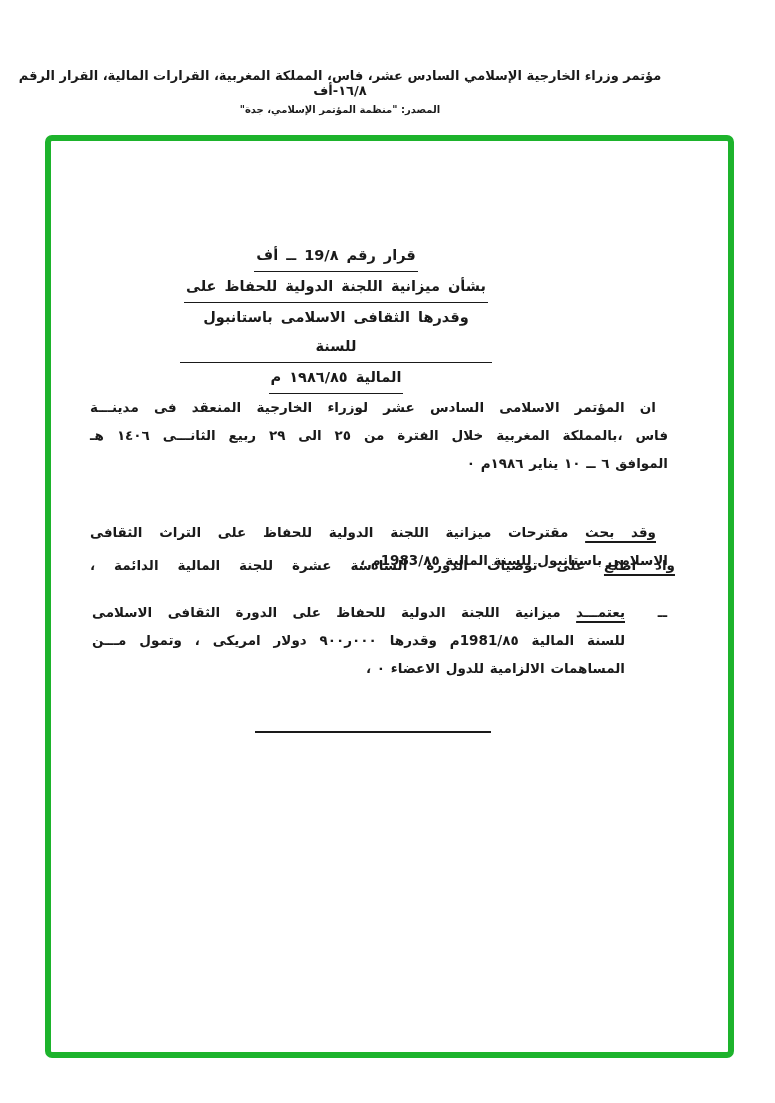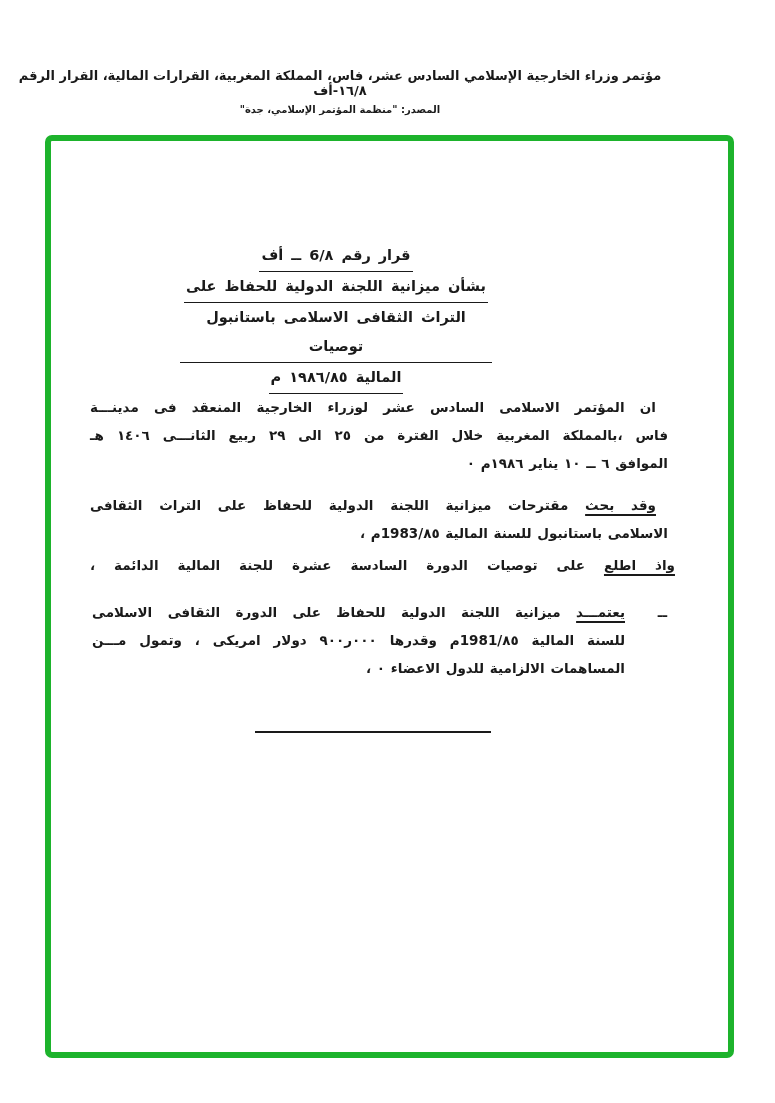--- a/index.html
+++ b/index.html
@@ -46,21 +46,21 @@
     position:absolute; direction:rtl;
     font-size:13.5px; font-weight:bold; line-height:28px;
     word-spacing:1px;
   }
   .jl   { text-align:justify; text-align-last:justify; }
   .lastline { text-align:right; }
   .ind  { text-indent:12px; }
   .lead { text-decoration:underline; text-underline-offset:4px; text-decoration-thickness:1.5px; }
 
   .p1 { top:393px; right:107px; width:578px; }
-  .p2 { top:491px; right:107px; width:578px; }
+  .p2 { top:518px; right:107px; width:578px; }
   .p3 { top:551px; right:100px; width:585px; }
   .p4 { top:598px; right:150px; width:533px; }
   .p4 .dash {
     position:absolute; right:-42px; top:0;
     font-weight:bold;
   }
 
   
   .endline {
     position:absolute; top:731px; left:255px;
@@ -71,23 +71,23 @@
 <body>
 
 <div class="hdr">
   <div class="hdr1">مؤتمر وزراء الخارجية الإسلامي السادس عشر، فاس، المملكة المغربية، القرارات المالية، القرار الرقم ١٦/٨-أف</div>
   <div class="hdr2">المصدر: "منظمة المؤتمر الإسلامي، جدة"</div>
 </div>
 
 <div class="frame"></div>
 
 <div class="title">
-  <div><span class="u">قرار رقم 6/٨ ــ أف</span></div>
+  <div><span class="u">قرار رقم 19/٨ ــ أف</span></div>
   <div><span class="u">بشأن ميزانية اللجنة الدولية للحفاظ على</span></div>
-  <div><span class="u">التراث الثقافى الاسلامى باستانبول توصيات</span></div>
+  <div><span class="u">وقدرها الثقافى الاسلامى باستانبول للسنة</span></div>
   <div><span class="u">المالية ١٩٨٦/٨٥ م</span></div>
 </div>
 
 <div class="para p1">
   <div class="jl ind">ان المؤتمر الاسلامى السادس عشر لوزراء الخارجية المنعقد فى مدينـــة</div>
   <div class="jl">فاس ،بالمملكة المغربية خلال الفترة من ٢٥ الى ٢٩ ربيع الثانـــى ١٤٠٦ هـ</div>
   <div class="lastline">الموافق ٦ ــ ١٠ يناير ١٩٨٦م ٠</div>
 </div>
 
 <div class="para p2">

